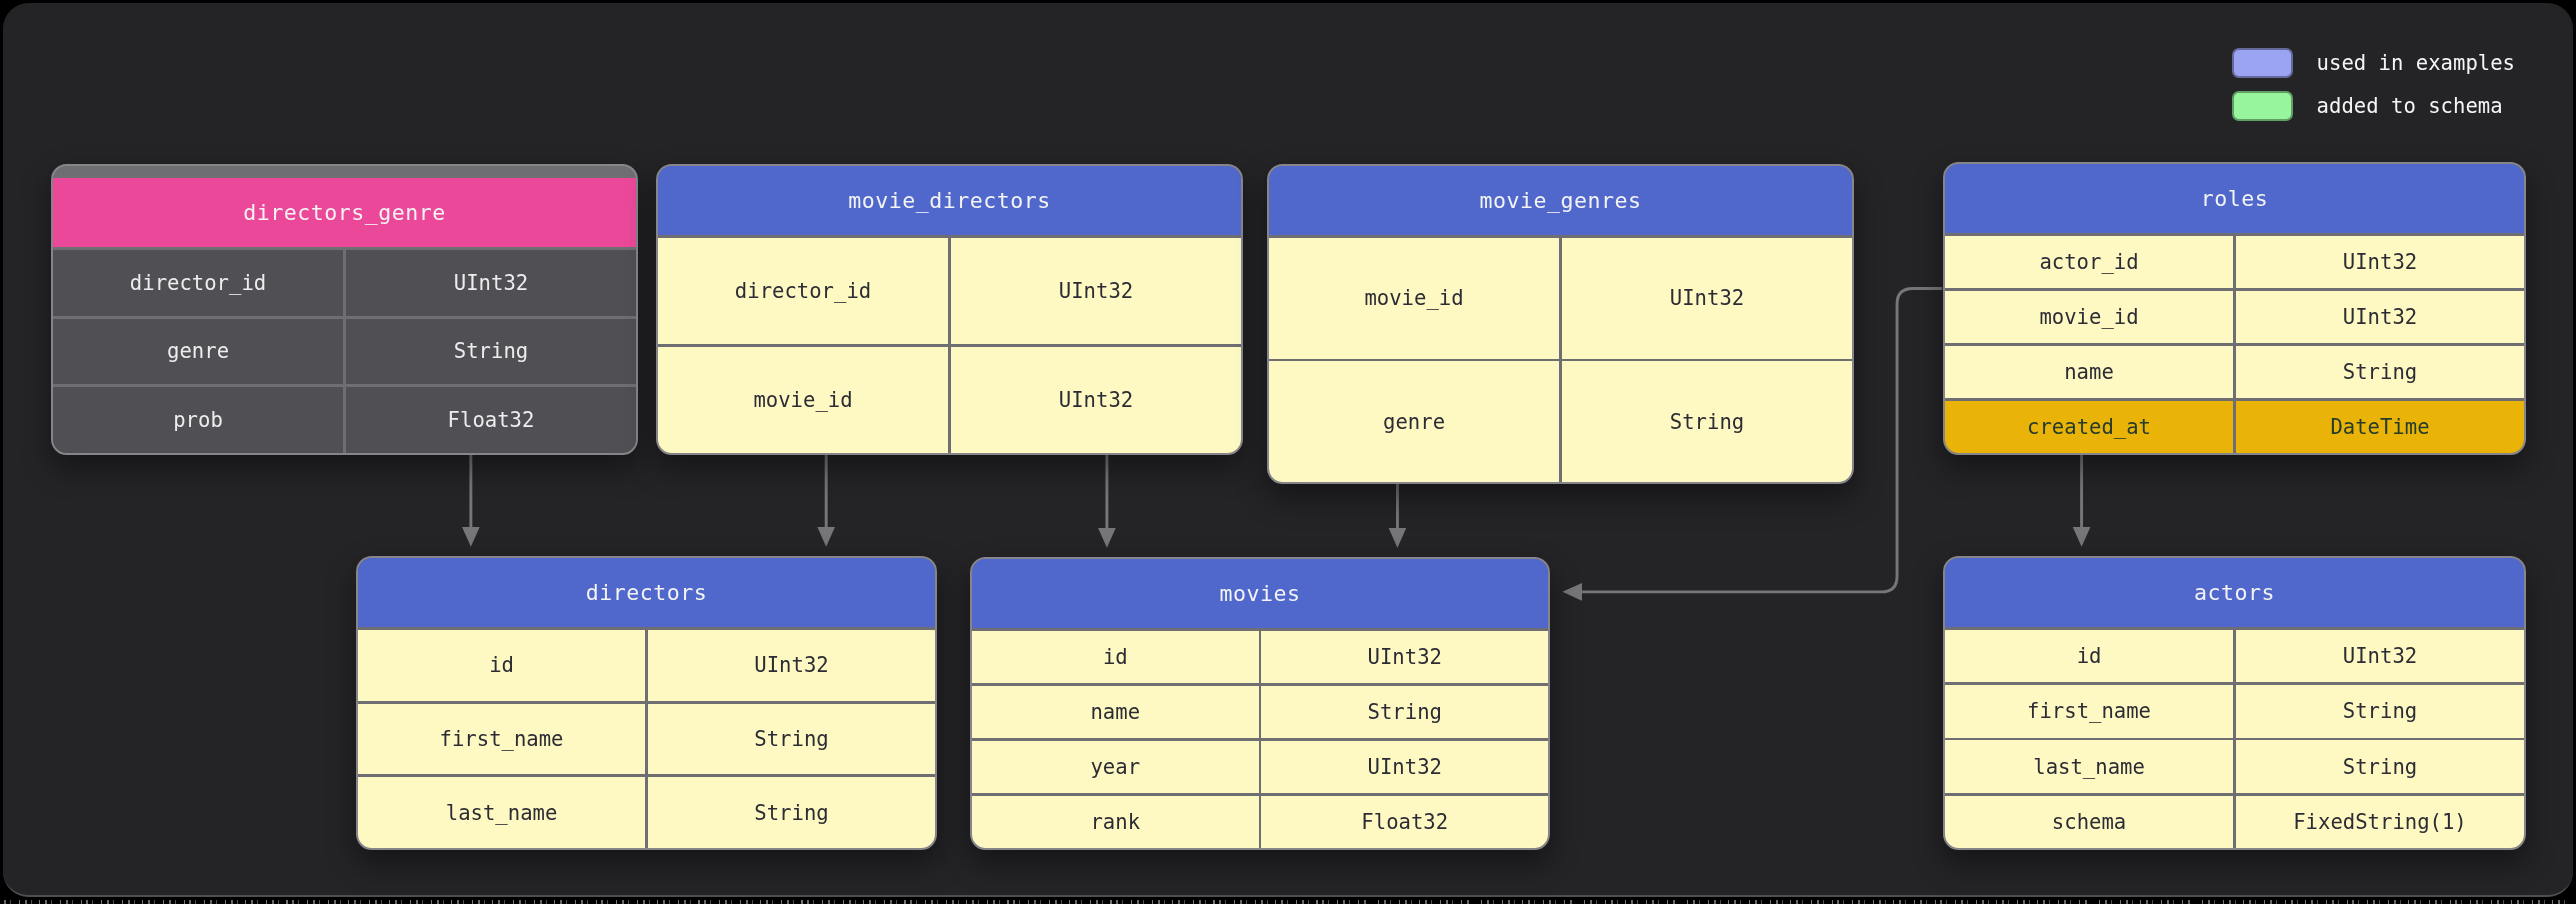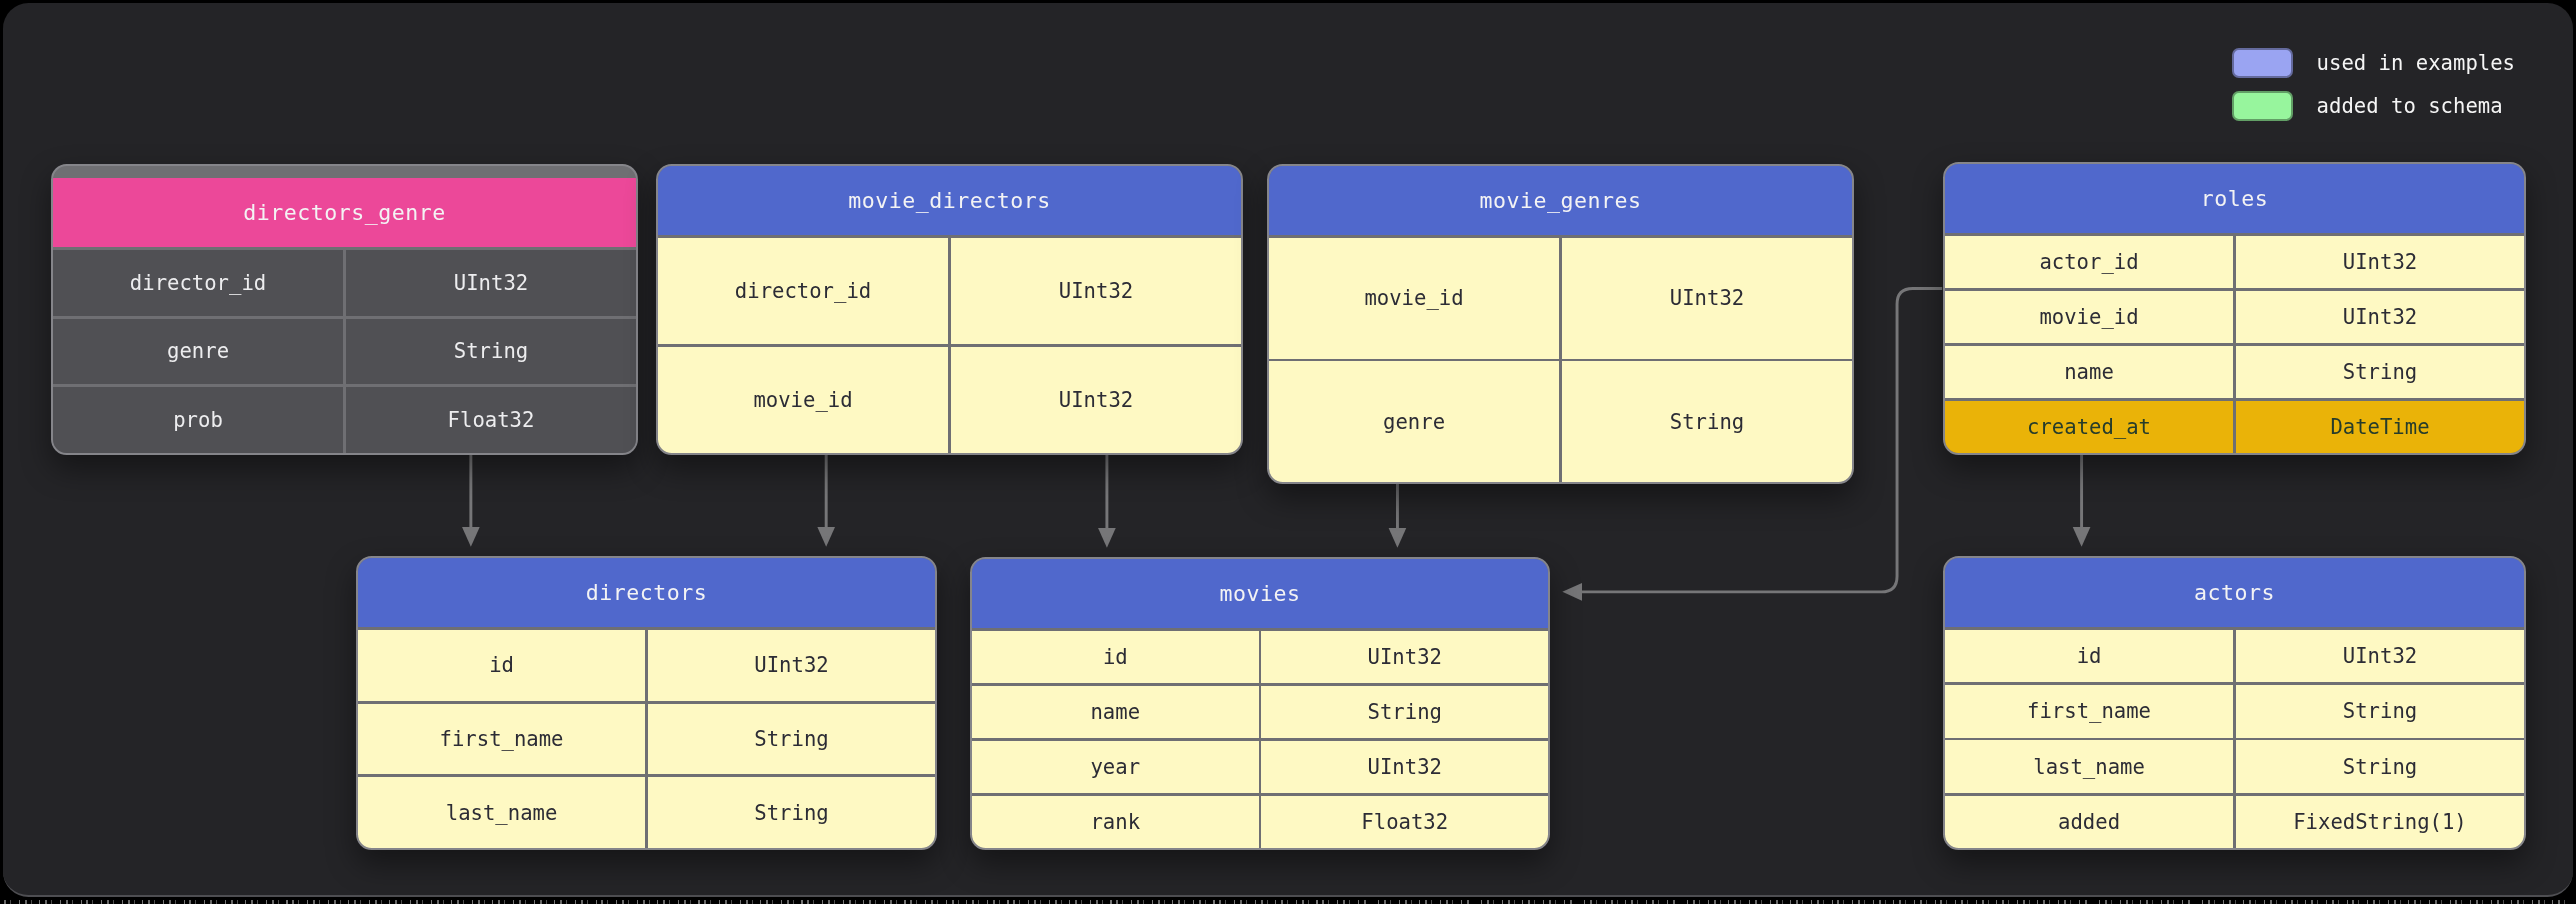--- a/index.html
+++ b/index.html
@@ -209,19 +209,19 @@
   </div>
   <div class="tr">
     <div class="td">first_name</div>
     <div class="td">String</div>
   </div>
   <div class="tr">
     <div class="td">last_name</div>
     <div class="td">String</div>
   </div>
   <div class="tr">
-    <div class="td">added</div>
+    <div class="td">schema</div>
     <div class="td">FixedString(1)</div>
   </div>
 </div>
 
 <div class="bottom-strip"></div>
 
 
 </body></html>

